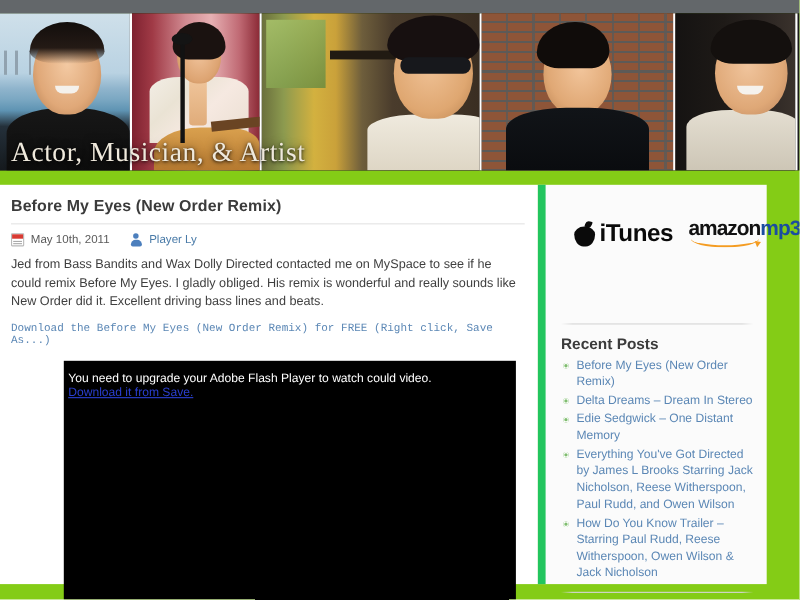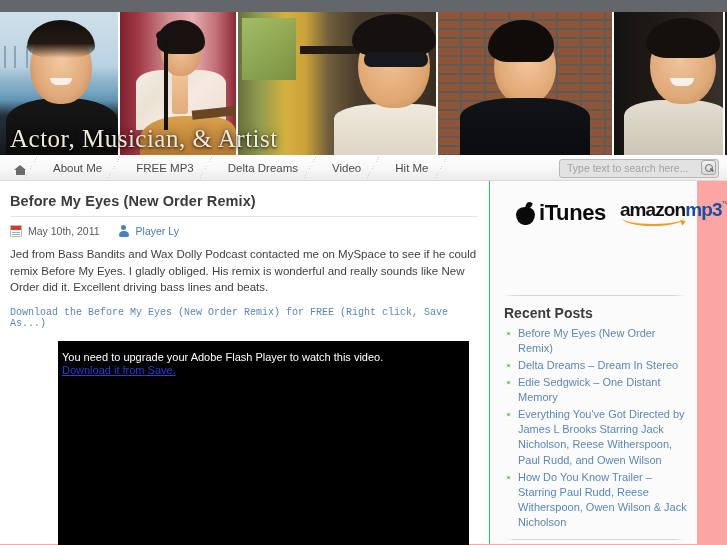--- a/index.html
+++ b/index.html
@@ -4,21 +4,21 @@
 <style>
   * { box-sizing: border-box; }
   html, body {
     margin: 0; padding: 0;
     width: 727px; height: 545px;
     overflow: hidden;
     background: #ffffff;
     font-family: "Liberation Sans", sans-serif;
   }
 
-  #page { position: relative; width: 727px; height: 545px; overflow: hidden; background:#fca5a5; }
+  #page { position: relative; width: 727px; height: 545px; overflow: hidden; background:#84cc16; }
 
   
   .top-strip {
     height: 12px;
     background: #63676a;
   }
 
   
   .banner {
     position: relative;
@@ -190,33 +190,33 @@
   .search-btn:before {
     content:''; position:absolute; left:3px; top:2.5px;
     width:6px; height:6px; border:1.4px solid #6f6f6f; border-radius:50%;
   }
   .search-btn:after {
     content:''; position:absolute; left:8px; top:8px;
     width:4px; height:1.5px; background:#6f6f6f; transform: rotate(42deg);
   }
 
   
-  .content-wrap { display:flex; height: 363px; }
+  .content-wrap { display:flex; height: 363px; margin-top: 13px; }
 
   .main-col {
     width: 489px;
     padding: 12px 12px 0 10px;
     background: #ffffff;
     position: relative;
   }
   .sidebar-col {
     width: 208px;
     background: #fbfbfb;
-    border-left: 1px solid #22c55e;
-    padding: 8px 10px 0 12px;
+    border-left: 7px solid #22c55e;
+    padding: 20px 10px 0 12px;
     position: relative;
   }
 
   .post-title {
     font-size: 14.5px;
     font-weight: bold;
     color: #3b3b3b;
     margin: 0 0 8px 0;
     padding-bottom: 7px;
     border-bottom: 1px solid #e3e3e3;
@@ -405,66 +405,40 @@
     </div>
     <div class="banner-photo ph5">
       <div class="shirt"></div>
         <div class="head"></div>
         <div class="hair"></div>
         <div class="smile"></div>
     </div>
     <div class="banner-tagline">Actor, Musician, &amp; Artist</div>
   </div>
 
-  <div class="navbar">
-    <ul class="nav-list">
-      <li class="nav-item nav-home">
-        <span class="home-icon"></span>
-      </li>
-      <li class="nav-item">
-        <span>About Me</span>
-      </li>
-      <li class="nav-item">
-        <span>FREE MP3</span>
-      </li>
-      <li class="nav-item">
-        <span>Delta Dreams</span>
-      </li>
-      <li class="nav-item">
-        <span>Video</span>
-      </li>
-      <li class="nav-item">
-        <span>Hit Me</span>
-      </li>
-    </ul>
-    <div class="search-wrap">
-      <input class="search-input" type="text" placeholder="Type text to search here..." style="">
-      <div class="search-btn"></div>
-    </div>
-  </div>
 
   <div class="content-wrap">
 
     <div class="main-col">
       <h1 class="post-title">Before My Eyes (New Order Remix)</h1>
 
       <div class="post-meta">
         <span class="meta-cal"></span>
         <span class="meta-date">May 10th, 2011</span>
         <span style="display:inline-block;width:6px"></span>
         <span class="meta-user"></span>
         <span class="meta-author">Player Ly</span>
       </div>
 
-      <p class="post-body">Jed from Bass Bandits and Wax Dolly Podcast contacted me on MySpace to see if he could remix Before My Eyes. I gladly obliged. His remix is wonderful and really sounds like New Order did it. Excellent driving bass lines and beats.</p>
+      <p class="post-body">Jed from Bass Bandits and Wax Dolly Directed contacted me on MySpace to see if he could remix Before My Eyes. I gladly obliged. His remix is wonderful and really sounds like New Order did it. Excellent driving bass lines and beats.</p>
 
       <a class="post-link" href="#">Download the Before My Eyes (New Order Remix) for FREE (Right click, Save As...)</a>
 
       <div class="flash-box">
-        <div>You need to upgrade your Adobe Flash Player to watch this video.</div>
+        <div>You need to upgrade your Adobe Flash Player to watch could video.</div>
         <a class="flash-link" href="#">Download it from Save.</a>
       </div>
     </div>
 
     <div class="sidebar-col">
 
       <div class="store-badges">
         <div class="itunes-logo">
           <span class="apple-mark"></span>
           <span class="itunes-word">iTunes</span>

